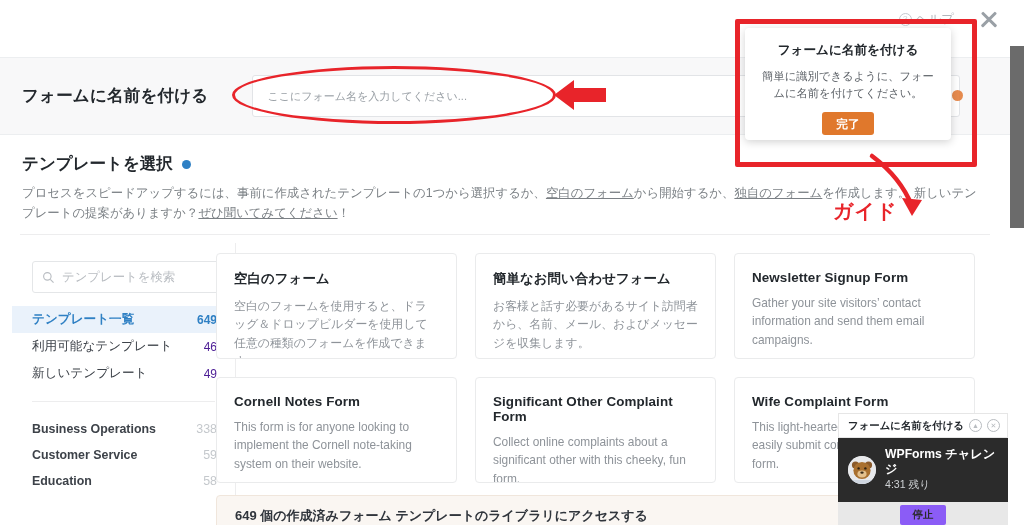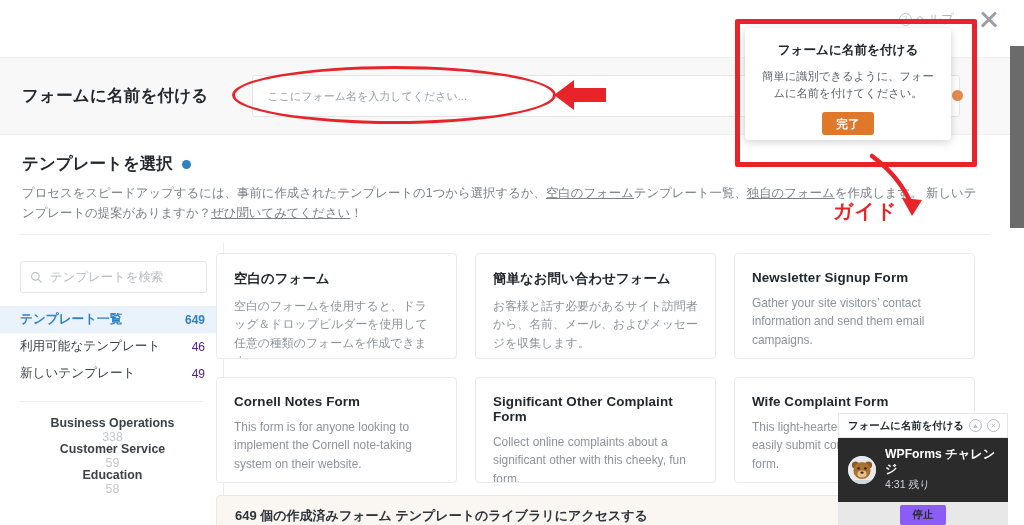--- a/index.html
+++ b/index.html
@@ -73,21 +73,21 @@
     max-width:960px;
   }
   .sec-desc a{color:#7b8085;text-decoration:underline;}
 
   .hr{
     position:absolute;left:20px;top:234px;width:970px;height:1px;background:#ededee;
   }
 
   
   .sidebar{
-    position:absolute;left:0;top:243px;width:224px;height:282px;
+    position:absolute;left:12px;top:243px;width:224px;height:282px;
     background:#fff;border-right:1px solid #ededee;box-sizing:border-box;
   }
   .search-box{
     margin:18px 16px 0 20px;height:32px;border:1px solid #e4e6e8;border-radius:3px;
     display:flex;align-items:center;gap:7px;padding:0 9px;box-sizing:border-box;
   }
   .search-box .mag{flex:0 0 auto;}
   .search-box .txt{font-size:12.4px;color:#b9bdc2;}
   .side-list{margin-top:13px;}
   .side-item{
@@ -97,21 +97,20 @@
   }
   .side-item.active{background:#eaf2fb;color:#2f80c4;font-weight:bold;}
   .side-item.active .cnt{color:#2f80c4;font-weight:bold;}
   .side-item .cnt{color:#4c1d95;font-size:12px;}
   .side-sep{height:1px;background:#ededee;margin:14px 20px 0 20px;}
   .side-cats{margin-top:14px;}
   .side-cat{
     display:flex;align-items:center;justify-content:space-between;
     height:26px;padding:0 18px 0 20px;font-size:12.4px;color:#3d4249;font-weight:bold;
     box-sizing:border-box;
-    flex-direction:column;
   }
   .side-cat .cnt{color:#c4c8cc;font-weight:normal;}
 
   
   .grid{
     position:absolute;left:216px;top:253px;width:775px;
     display:grid;grid-template-columns:repeat(3,241px);gap:18px 18px;
   }
   .tcard{
     height:106px;border:1px solid #eaebec;border-radius:4px;background:#fff;
@@ -214,21 +213,21 @@
     </div>
   </div>
   <div class="orange-dot"></div>
 
   <div class="section">
     <div class="sec-title">
       <span>テンプレートを選択</span>
       <span class="blue-dot"></span>
     </div>
     <div class="sec-desc">
-      <span>プロセスをスピードアップするには、事前に作成されたテンプレートの1つから選択するか、</span><a href="#">空白のフォーム</a><span>テンプレート一覧、</span><a href="#">独自のフォーム</a><span>を作成します。 新しいテンプレートの提案がありますか？</span><a href="#">ぜひ聞いてみてください</a><span>！</span>
+      <span>プロセスをスピードアップするには、事前に作成されたテンプレートの1つから選択するか、</span><a href="#">空白のフォーム</a><span>から開始するか、</span><a href="#">独自のフォーム</a><span>を作成します。 新しいテンプレートの提案がありますか？</span><a href="#">ぜひ聞いてみてください</a><span>！</span>
     </div>
   </div>
   <div class="hr"></div>
 
   <div class="sidebar">
     <div class="search-box">
       <svg class="mag" width="13" height="13" viewBox="0 0 16 16">
         <circle cx="6.6" cy="6.6" r="4.6" fill="none" stroke="#b9bdc2" stroke-width="1.4"></circle>
         <line x1="10.2" y1="10.2" x2="14.2" y2="14.2" stroke="#b9bdc2" stroke-width="1.4"></line>
       </svg>

